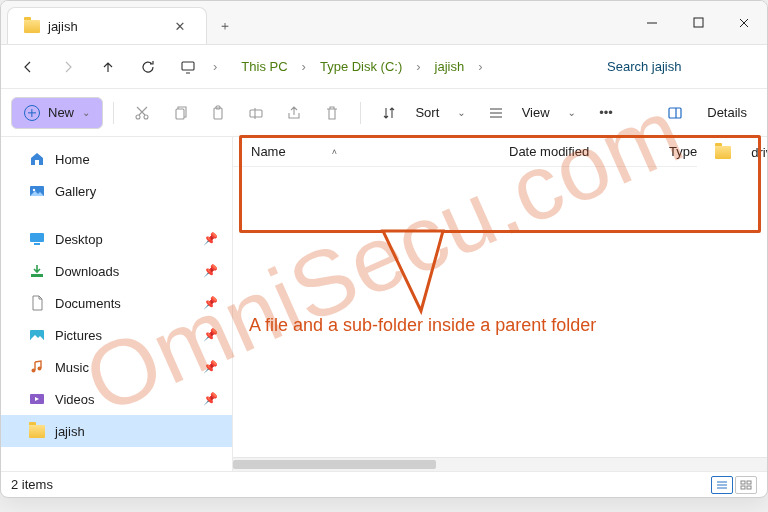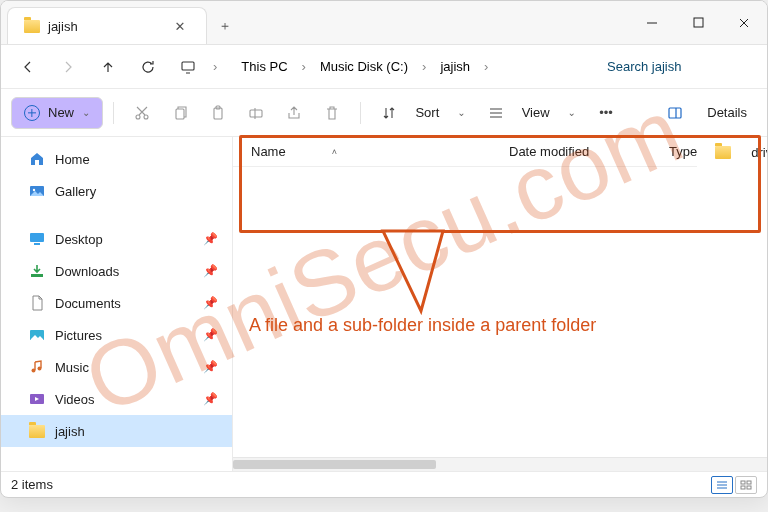--- a/index.html
+++ b/index.html
@@ -13,21 +13,21 @@
 .newtab{width:36px;display:flex;align-items:center;justify-content:center;color:#555;margin-top:6px}
 .titlespacer{flex:1}
 .winbtns{display:flex}
 .winbtn{width:46px;display:flex;align-items:center;justify-content:center}
 .winbtn svg{stroke:#222;fill:none;stroke-width:1}
 
 .navbar{height:44px;display:flex;align-items:center;gap:6px;padding:0 10px;border-bottom:1px solid #eaeaea}
 .navbtn{width:34px;height:30px;display:flex;align-items:center;justify-content:center;border-radius:4px;color:#444}
 .navbtn.off{color:#bdbdbd}
 .crumbs{flex:1;display:flex;align-items:center;gap:4px;padding-left:8px}
-.crumb{padding:4px 8px;border-radius:4px;color:#000000}
+.crumb{padding:4px 8px;border-radius:4px;color:#4d7c0f}
 .crumb-sep{color:#888;padding:0 2px}
 .search{width:150px;color:#0c4a6e;padding-right:6px}
 
 .toolbar{height:48px;display:flex;align-items:center;gap:2px;padding:0 10px;border-bottom:1px solid #eaeaea}
 .new-btn{display:flex;align-items:center;gap:8px;height:32px;padding:0 12px;border:1px solid #d8d8d8;border-radius:6px;background:#c4b5fd}
 .new-btn .plus{width:16px;height:16px;border:1.3px solid #1e68c5;border-radius:50%;position:relative}
 .new-btn .plus:before,.new-btn .plus:after{content:"";position:absolute;background:#1e68c5}
 .new-btn .plus:before{left:3px;right:3px;top:50%;height:1.3px;transform:translateY(-50%)}
 .new-btn .plus:after{top:3px;bottom:3px;left:50%;width:1.3px;transform:translateX(-50%)}
 .new-btn .chev{color:#666;font-size:10px}
@@ -129,21 +129,21 @@
     <div class="navbtn">
         <svg class="svgico" viewBox="0 0 16 16" fill="none" stroke="#333" stroke-width="1.1">
           <rect x="2" y="3" width="12" height="8" rx="1"></rect>
           <line x1="6" y1="14" x2="10" y2="14"></line>
         </svg>
       </div>
     <span class="crumb-sep">›</span>
     <div class="crumbs">
       <span class="crumb">This PC</span>
       <span class="crumb-sep">›</span>
-      <span class="crumb">Music Disk (C:)</span>
+      <span class="crumb">Type Disk (C:)</span>
       <span class="crumb-sep">›</span>
       <span class="crumb">jajish</span>
       <span class="crumb-sep">›</span>
     </div>
     <div class="search">Search jajish</div>
   </div>
 
   <div class="toolbar">
     <div class="new-btn">
       <span class="plus"></span>

